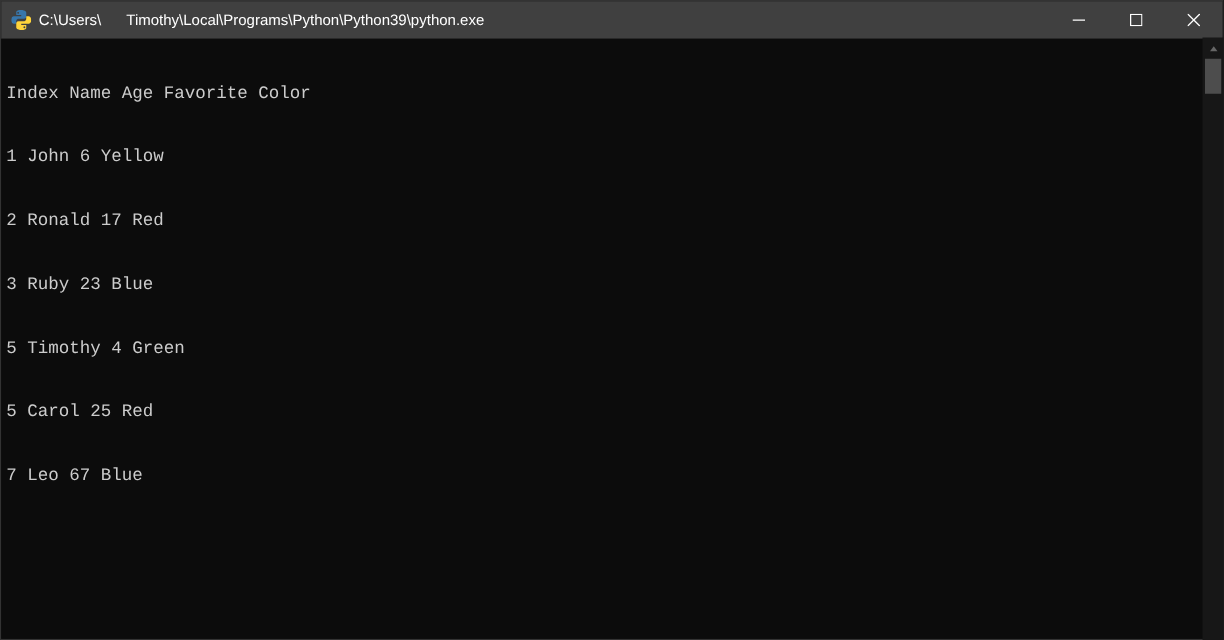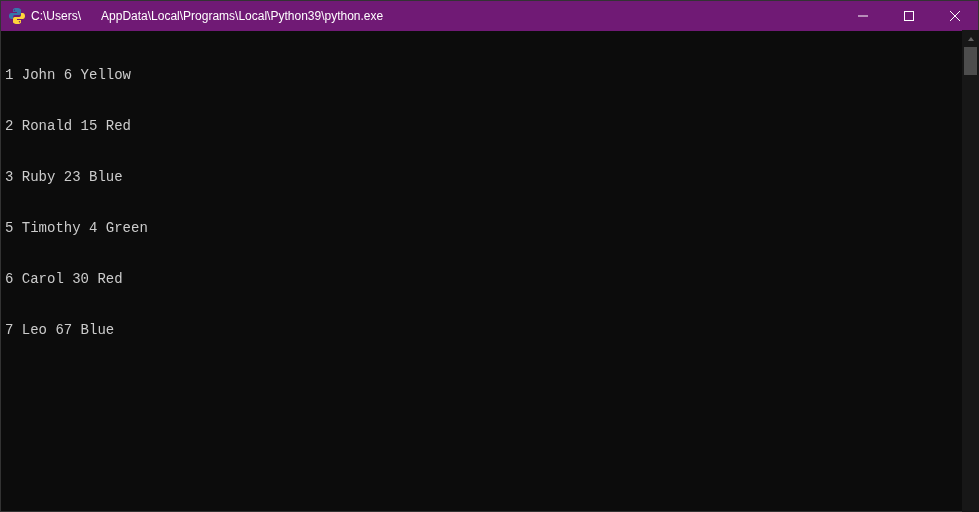--- a/index.html
+++ b/index.html
@@ -18,21 +18,21 @@
     .window {
       width: 100%;
       height: 100%;
       background: #0c0c0c;
       display: flex;
       flex-direction: column;
       border: 1px solid #333;
     }
     .titlebar {
       height: 30px;
-      background: #701a75;
+      background: #404040;
       display: flex;
       align-items: center;
       padding-left: 8px;
       color: #fff;
       font-size: 12px;
       font-family: 'Segoe UI', Arial, sans-serif;
     }
     .app-icon {
       width: 16px;
       height: 16px;
@@ -124,21 +124,21 @@
 <div class="window">
   <div class="titlebar">
     <span class="app-icon">
       <svg viewBox="0 0 16 16">
         <path fill="#3776ab" d="M7.5 0C3.5 0 4 2 4 2v2h4v1H3S0 4.5 0 8s3 3 3 3h1v-2s0-2 2-2h4s2 0 2-2V2s0-2-4.5-2zM5.5 1.5a.75.75 0 110 1.5.75.75 0 010-1.5z"></path>
         <path fill="#ffd43b" d="M8.5 16c4 0 3.5-2 3.5-2v-2H8v-1h5s3 .5 3-3-3-3-3-3h-1v2s0 2-2 2H6s-2 0-2 2v3s0 2 4.5 2zm2-1.5a.75.75 0 110-1.5.75.75 0 010 1.5z"></path>
       </svg>
     </span>
     <span class="title-text">C:\Users\</span>
     <span class="title-text">&nbsp;&nbsp;&nbsp;&nbsp;&nbsp;&nbsp;</span>
-    <span class="title-text">AppData\Local\Programs\Local\Python39\python.exe</span>
+    <span class="title-text">Timothy\Local\Programs\Python\Python39\python.exe</span>
     <span class="title-spacer"></span>
     <div class="window-controls">
       <div class="win-btn">
         <svg viewBox="0 0 10 10">
             <line x1="0" y1="5" x2="10" y2="5"></line>
           </svg>
       </div>
       <div class="win-btn">
         <svg viewBox="0 0 10 10">
             <rect x="0.5" y="0.5" width="9" height="9"></rect>
@@ -147,25 +147,26 @@
       <div class="win-btn close">
         <svg viewBox="0 0 10 10">
             <line x1="0" y1="0" x2="10" y2="10"></line>
             <line x1="10" y1="0" x2="0" y2="10"></line>
           </svg>
       </div>
     </div>
   </div>
 
   <div class="console-area">
+    <span class="console-line">Index Name Age Favorite Color</span>
     <span class="console-line">1 John 6 Yellow</span>
-    <span class="console-line">2 Ronald 15 Red</span>
+    <span class="console-line">2 Ronald 17 Red</span>
     <span class="console-line">3 Ruby 23 Blue</span>
     <span class="console-line">5 Timothy 4 Green</span>
-    <span class="console-line">6 Carol 30 Red</span>
+    <span class="console-line">5 Carol 25 Red</span>
     <span class="console-line">7 Leo 67 Blue</span>
     
     
     <span class="console-line"></span>
     
     
   </div>
 
   <div class="scrollbar">
     <div class="scroll-up">

